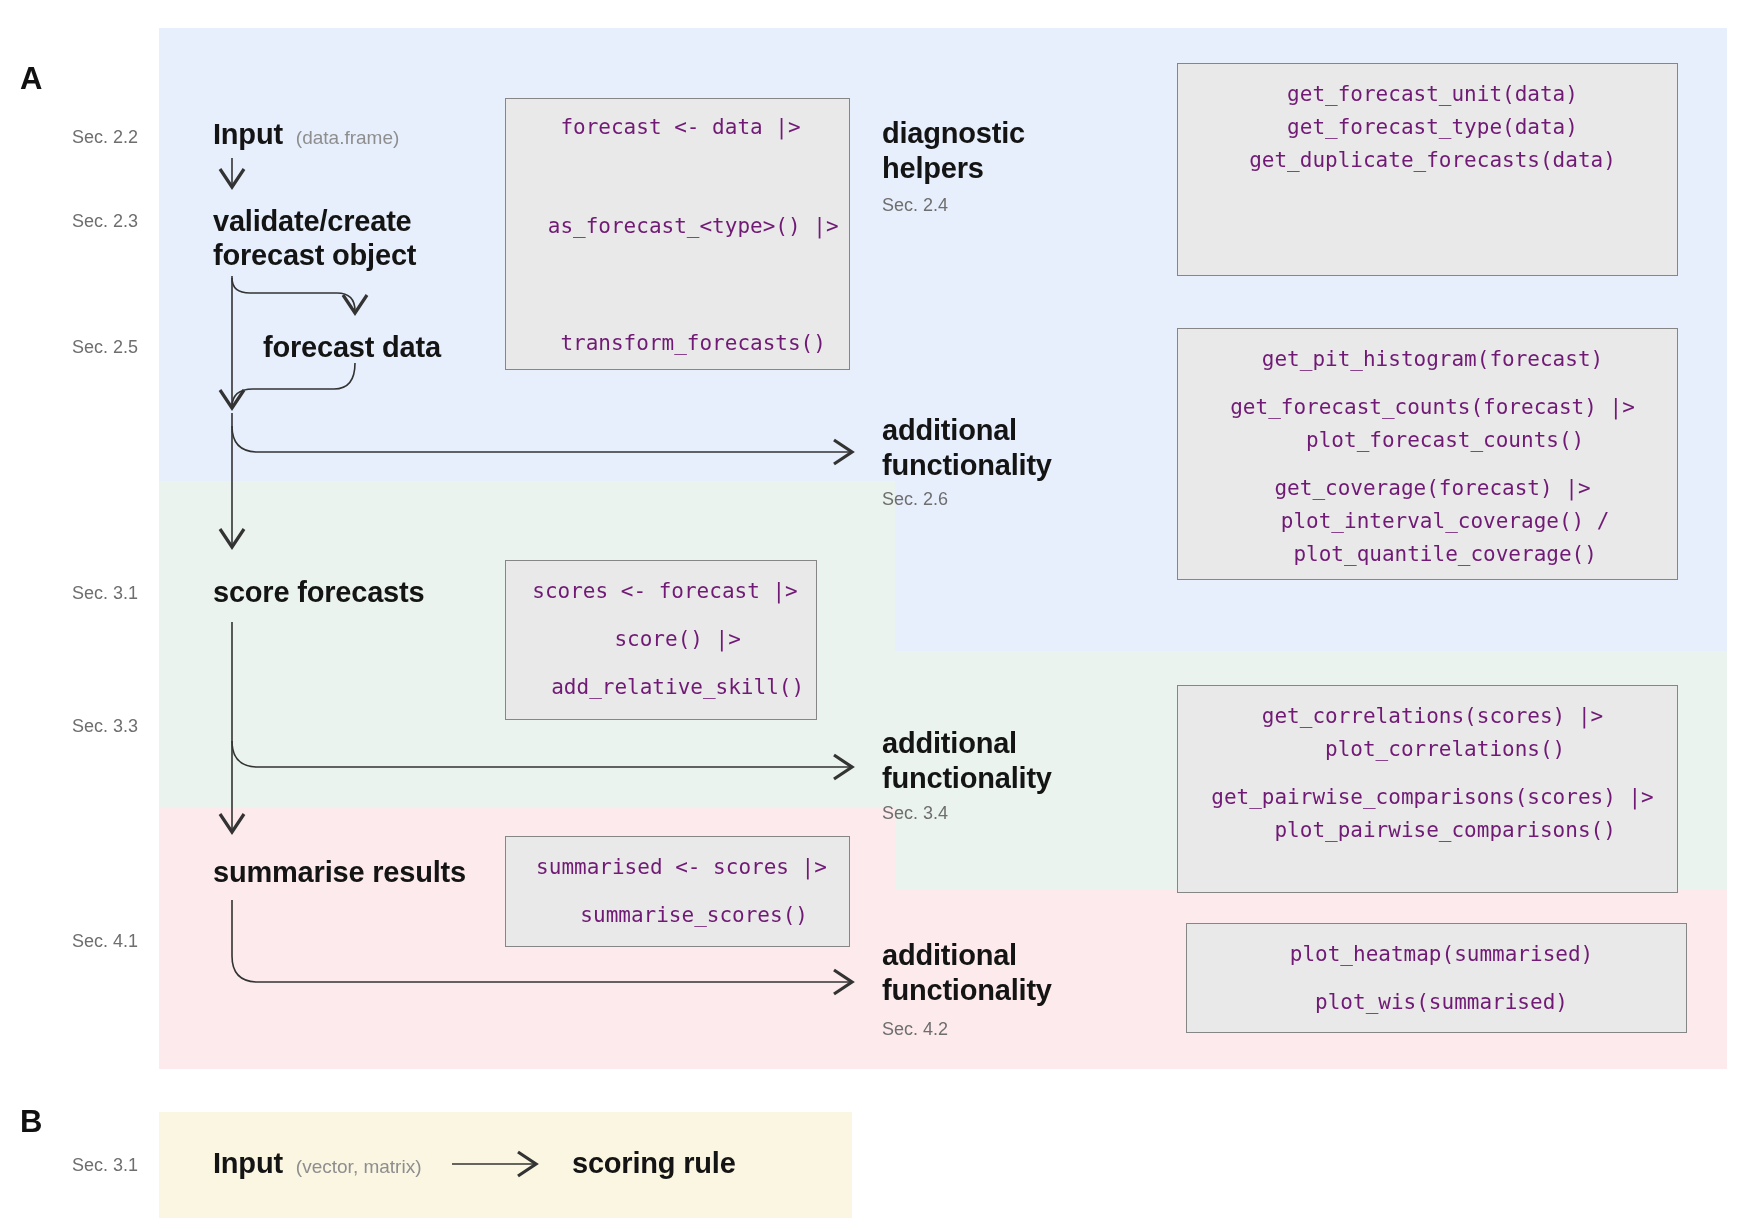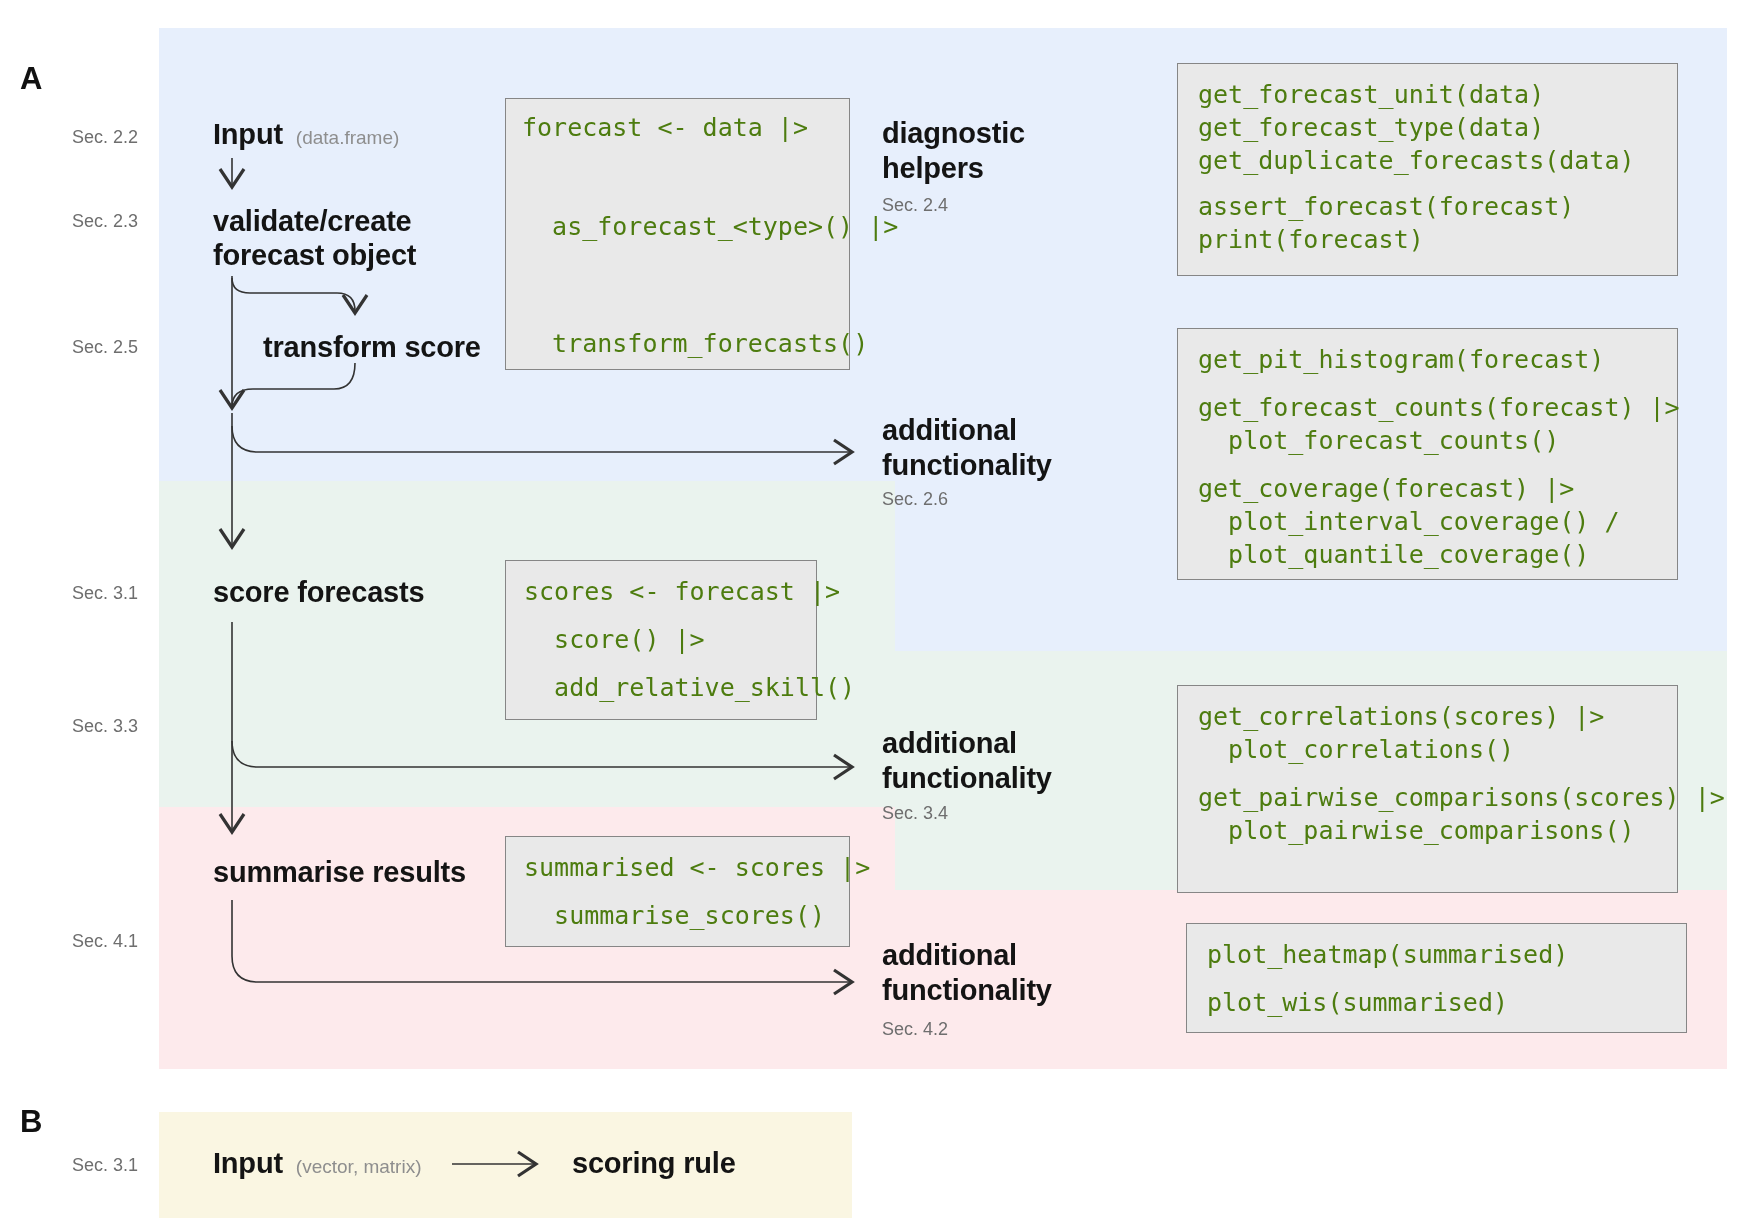--- a/index.html
+++ b/index.html
@@ -20,21 +20,21 @@
   }
   .sec-label.right{left:882px;width:auto;text-align:left;}
   .flow-label{position:absolute;font-size:29px;font-weight:700;line-height:34px;letter-spacing:-0.2px;}
   .side-label{position:absolute;left:882px;font-size:29px;font-weight:700;line-height:35px;letter-spacing:-0.2px;}
   .label-row{position:absolute;display:flex;align-items:baseline;}
   .label-row .main{font-size:29px;font-weight:700;line-height:34px;letter-spacing:-0.2px;}
   .label-row .annot{font-size:19px;color:var(--annot_text);margin-left:13px;font-weight:400;}
   .code-box{
     position:absolute;background:var(--codebox_bg);border:1.5px solid var(--codebox_border);
     box-sizing:border-box;font-family:"DejaVu Sans Mono","Liberation Mono",monospace;
-    font-size:25px;color:#4d7c0f;
+    font-size:21px;color:#701a75;text-align:center;
   }
   .code-box .code-line{white-space:pre;line-height:33px;min-height:33px;}
   .code-box .para{margin:0;}
   .cb-pad12{padding:12px 10px 0 18px;}
   .cb-pad14{padding:14px 10px 0 18px;}
   .cb-pad14r{padding:14px 10px 0 20px;}
   #box-pipeline1 .para+.para{margin-top:66px;}
   #box-pipeline1 .para:last-child{margin-top:84px;}
   .gap15 .para+.para{margin-top:15px;}
   .gap13 .para+.para{margin-top:13px;}
@@ -84,21 +84,21 @@
   <div class="sec-label" style="top:1154px;">Sec. 3.1</div>
 
   <div class="label-row" style="left:213px;top:117px;">
     <span class="main">Input</span>
     <span class="annot">(data.frame)</span>
   </div>
   <div class="flow-label" style="left:213px;top:204px;">
     <div>validate/create</div>
     <div>forecast object</div>
   </div>
-  <div class="flow-label" style="left:263px;top:330px;">transform score</div>
+  <div class="flow-label" style="left:263px;top:330px;">forecast data</div>
   <div class="flow-label" style="left:213px;top:575px;">score forecasts</div>
   <div class="flow-label" style="left:213px;top:855px;">summarise results</div>
 
   <div class="side-label" style="top:116px;">
     <div>diagnostic</div>
     <div>helpers</div>
   </div>
   <div class="sec-label right" style="top:194px;">Sec. 2.4</div>
 
   <div class="side-label" style="top:413px;">
@@ -149,24 +149,20 @@
         <div class="code-line">  summarise_scores()</div>
       </div>
     </div>
 
   <div class="code-box cb-pad14r gap13" style="left:1177px;top:63px;width:501px;height:213px;">
       <div class="para">
         <div class="code-line">get_forecast_unit(data)</div>
         <div class="code-line">get_forecast_type(data)</div>
         <div class="code-line">get_duplicate_forecasts(data)</div>
       </div>
-      <div class="para">
-        <div class="code-line">assert_forecast(forecast)</div>
-        <div class="code-line">print(forecast)</div>
-      </div>
     </div>
   <div class="code-box cb-pad14r gap15" style="left:1177px;top:328px;width:501px;height:252px;">
       <div class="para">
         <div class="code-line">get_pit_histogram(forecast)</div>
       </div>
       <div class="para">
         <div class="code-line">get_forecast_counts(forecast) |&gt;</div>
         <div class="code-line">  plot_forecast_counts()</div>
       </div>
       <div class="para">

